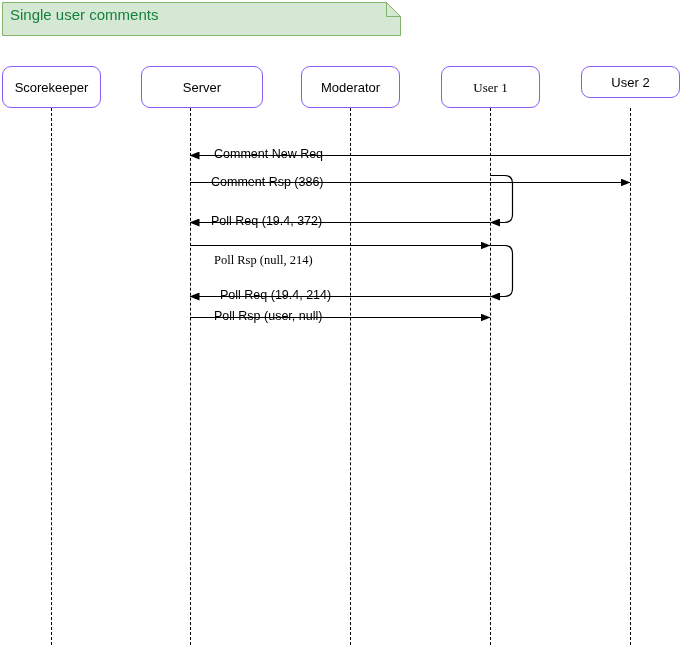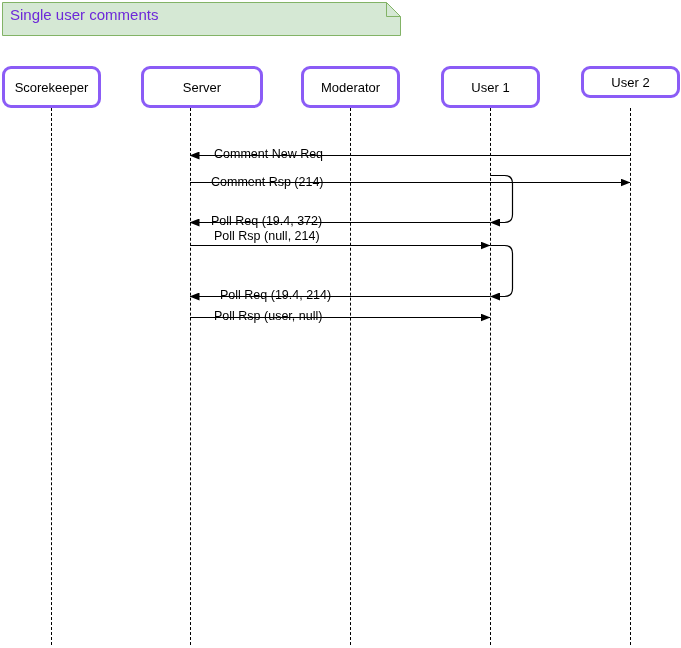--- a/index.html
+++ b/index.html
@@ -16,29 +16,29 @@
   }
   #canvas {
     position: relative;
     width: 681px;
     height: 648px;
     background: #ffffff;
   }
   .note-text {
     position: absolute;
     white-space: nowrap;
-    color: #6d28d9;
+    color: #15803d;
   }
 
   
   .participant {
     position: absolute;
     box-sizing: border-box;
     background: #ffffff;
-    border: 3px solid #8b5cf6;
+    border: 1px solid #8b5cf6;
     border-radius: 9px;
     display: flex;
     align-items: center;
     justify-content: center;
   }
   .participant-label {
     font-size: 13px;
     color: #000000;
     white-space: nowrap;
     line-height: 1;
@@ -91,21 +91,21 @@
   <div id="participants">
       <div class="participant" style="left: 2px; top: 66px; width: 99px; height: 42px;">
         <span class="participant-label">Scorekeeper</span>
       </div>
       <div class="participant" style="left: 141px; top: 66px; width: 122px; height: 42px;">
         <span class="participant-label">Server</span>
       </div>
       <div class="participant" style="left: 301px; top: 66px; width: 99px; height: 42px; text-align: right;">
         <span class="participant-label">Moderator</span>
       </div>
-      <div class="participant" style="left: 441px; top: 66px; width: 99px; height: 42px;">
+      <div class="participant" style="left: 441px; top: 66px; width: 99px; height: 42px; font-family: Liberation Serif, serif;">
         <span class="participant-label">User 1</span>
       </div>
       <div class="participant" style="left: 581px; top: 66px; width: 99px; height: 32px;">
         <span class="participant-label">User 2</span>
       </div>
     </div>
 
   <svg class="msg-svg" id="arrows-svg" aria-hidden="true">
     <defs>
       <marker id="arrow-r" markerWidth="10" markerHeight="8" refX="9.5" refY="4" orient="auto" markerUnits="userSpaceOnUse">
@@ -132,20 +132,20 @@
        L 504.5 245.5
        Q 512.5 245.5 512.5 253.5
        L 512.5 288.5
        Q 512.5 296.5 504.5 296.5
        L 490.5 296.5" fill="none" stroke="#000000" stroke-width="1.2" marker-end="url(#arrow-l)"></path>
       </g>
   </svg>
 
   <div id="msg-labels">
       <div class="msg-label" style="left: 214px; top: 148px;">Comment New Req</div>
-      <div class="msg-label" style="left: 211px; top: 176px;">Comment Rsp (214)</div>
+      <div class="msg-label" style="left: 211px; top: 176px;">Comment Rsp (386)</div>
       <div class="msg-label" style="left: 211px; top: 215px;">Poll Req (19.4, 372)</div>
-      <div class="msg-label" style="left: 214px; top: 230px;">Poll Rsp (null, 214)</div>
+      <div class="msg-label" style="left: 214px; top: 254px; font-family: Liberation Serif, serif;">Poll Rsp (null, 214)</div>
       <div class="msg-label" style="left: 220px; top: 289px;">Poll Req (19.4, 214)</div>
       <div class="msg-label" style="left: 214px; top: 310px;">Poll Rsp (user, null)</div>
     </div>
 
 </div>
 
 </body></html>

